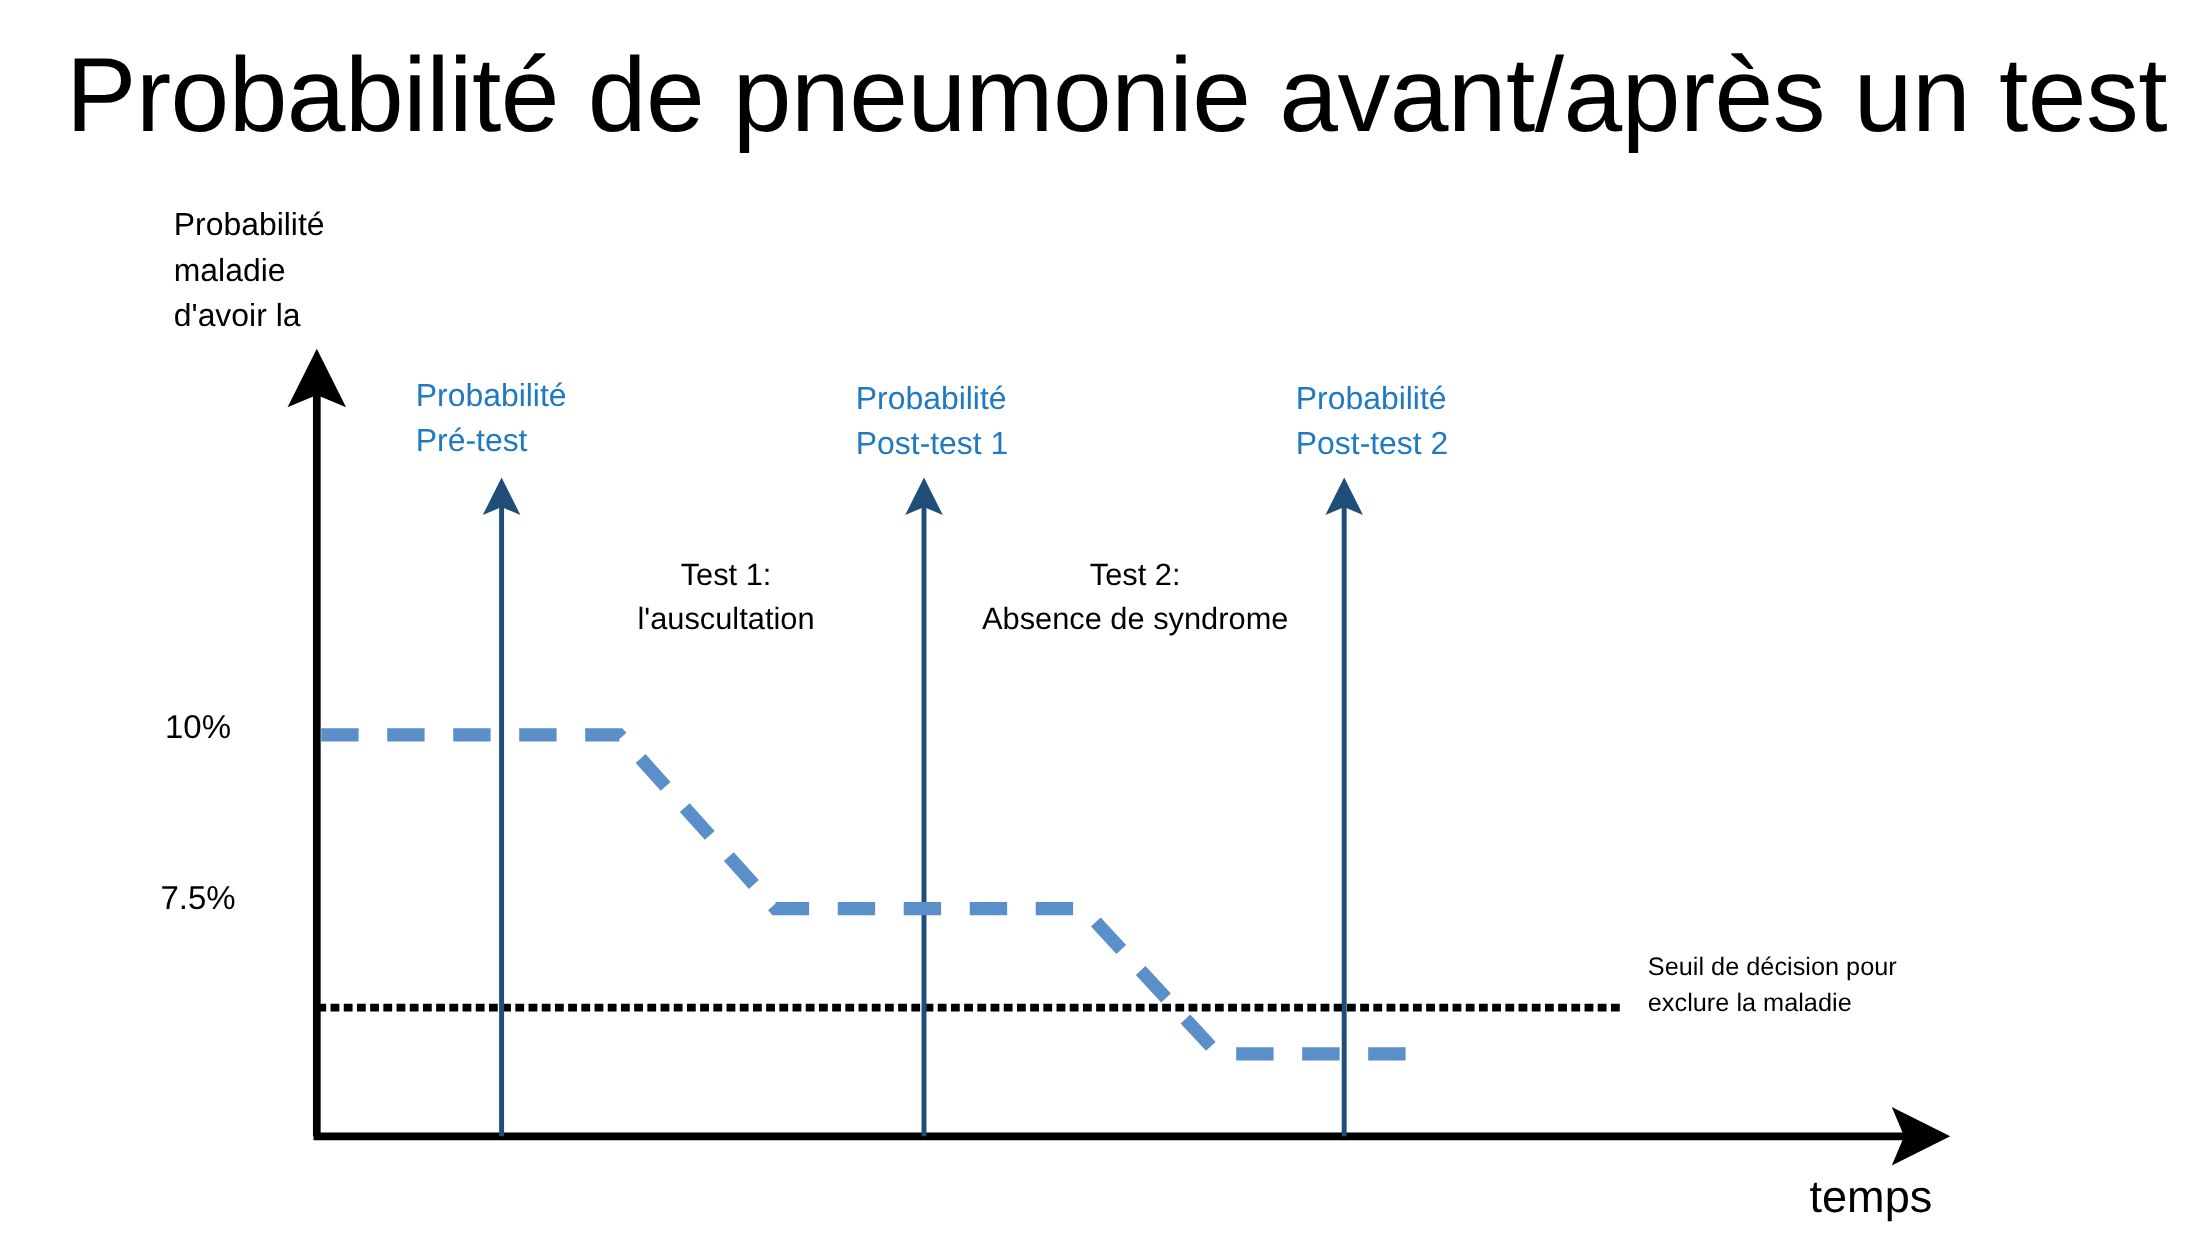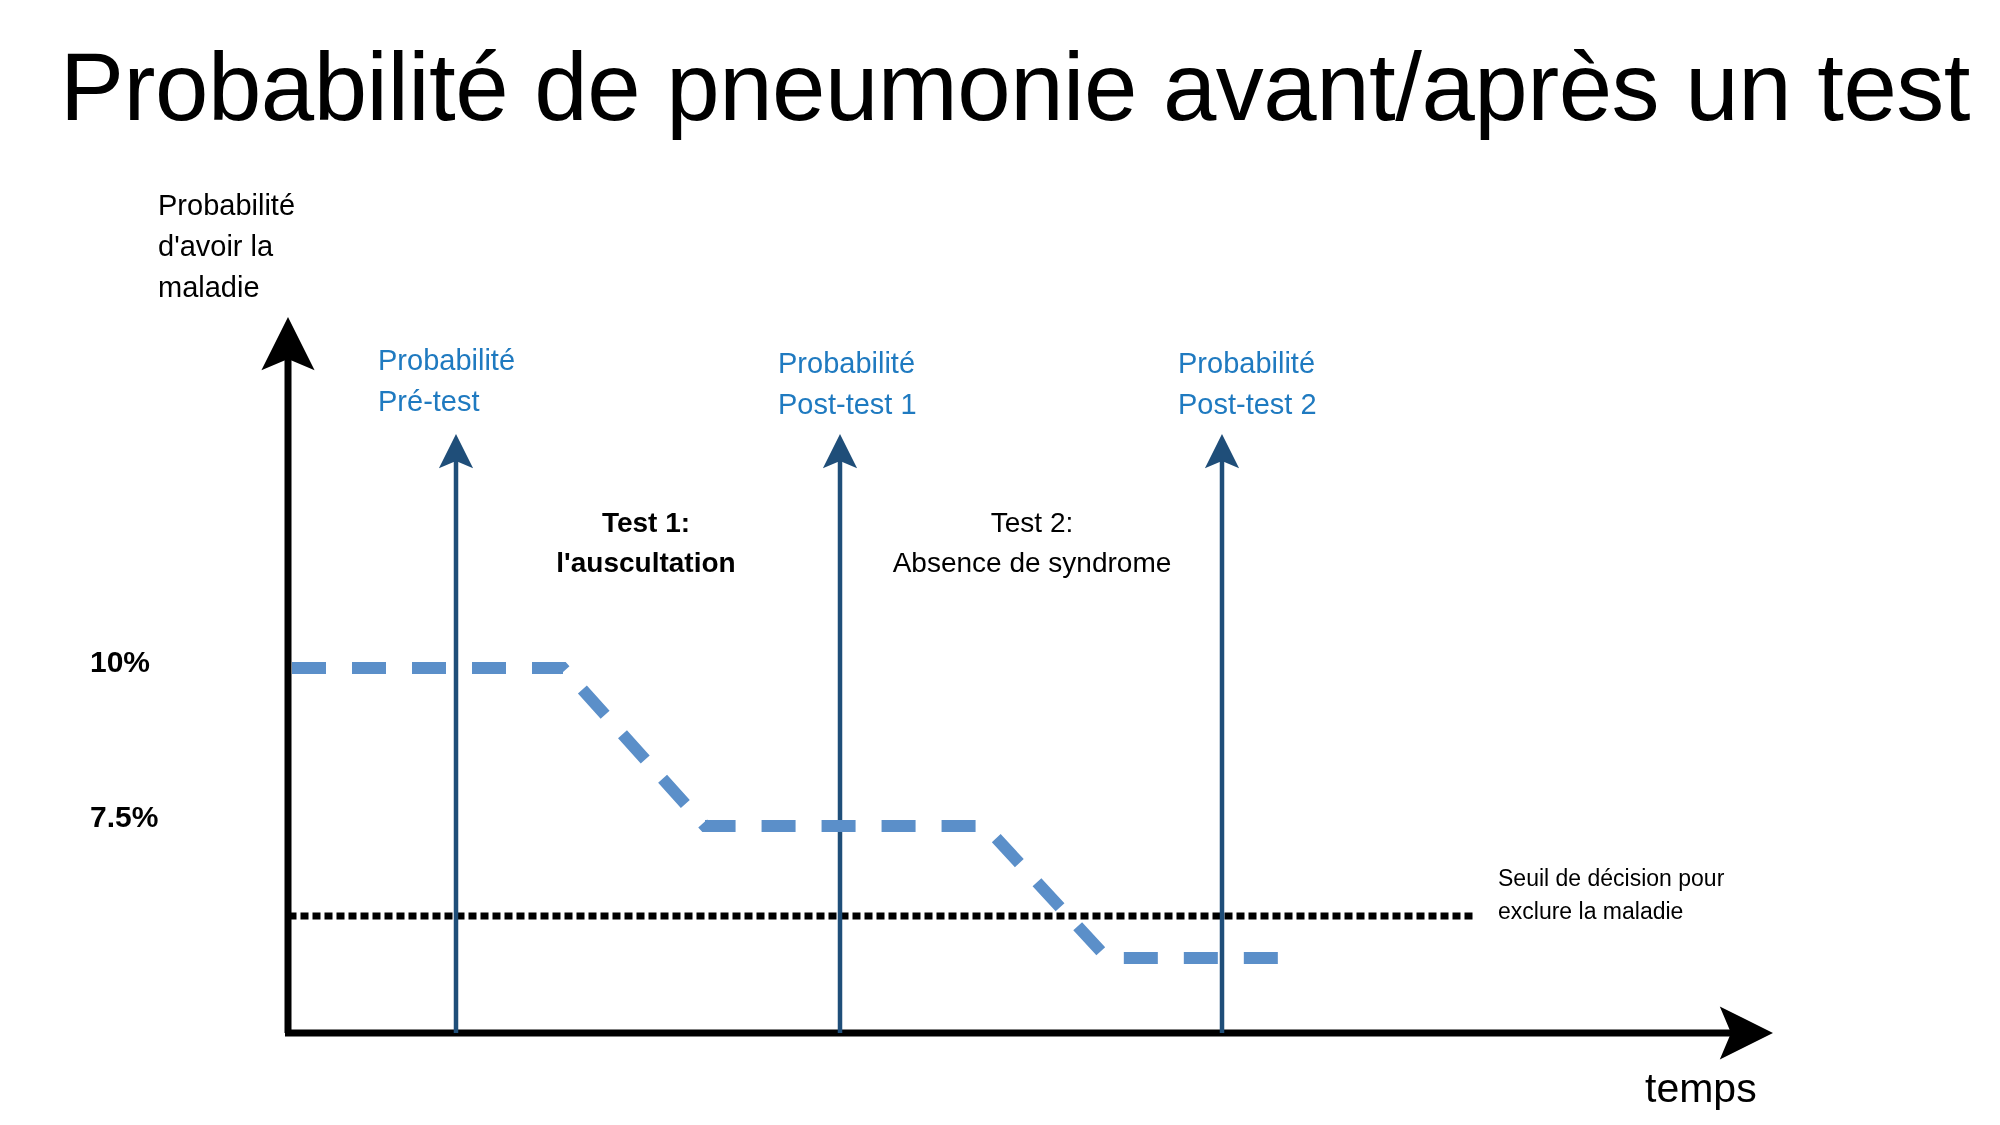--- a/index.html
+++ b/index.html
@@ -57,30 +57,29 @@
   .blue-label.l3 { left: 1178px; top: 343px; }
 
   .test-note {
     position: absolute;
     font-size: 28px;
     line-height: 1.44;
     color: #000000;
     text-align: center;
     white-space: nowrap;
   }
-  .test-note.t1 { left: 496px; top: 503px; width: 300px; font-weight: bold; }
+  .test-note.t1 { left: 510px; top: 503px; width: 300px; }
   .test-note.t2 { left: 872px; top: 503px; width: 320px; }
 
   .tick-label {
     position: absolute;
     font-size: 30px;
     color: #000000;
-    text-align: left;
+    text-align: center;
     white-space: nowrap;
-    font-weight: bold;
   }
   .tick-label.y10 { left: 90px; top: 645px; width: 180px; }
   .tick-label.y75 { left: 90px; top: 800px; width: 180px; }
 
   .threshold-note {
     position: absolute;
     left: 1498px;
     top: 862px;
     width: 380px;
     font-size: 23px;
@@ -108,22 +107,22 @@
 </style>
 </head>
 <body>
 
 <div id="slide">
 
   <div class="title">Probabilité de pneumonie avant/après un test</div>
 
   <div class="axis-caption">
     <div>Probabilité</div>
+    <div>maladie</div>
     <div>d'avoir la</div>
-    <div>maladie</div>
   </div>
 
   <div class="blue-label l1">
     <div>Probabilité</div>
     <div>Pré-test</div>
   </div>
 
   <div class="blue-label l2">
     <div>Probabilité</div>
     <div>Post-test 1</div>

